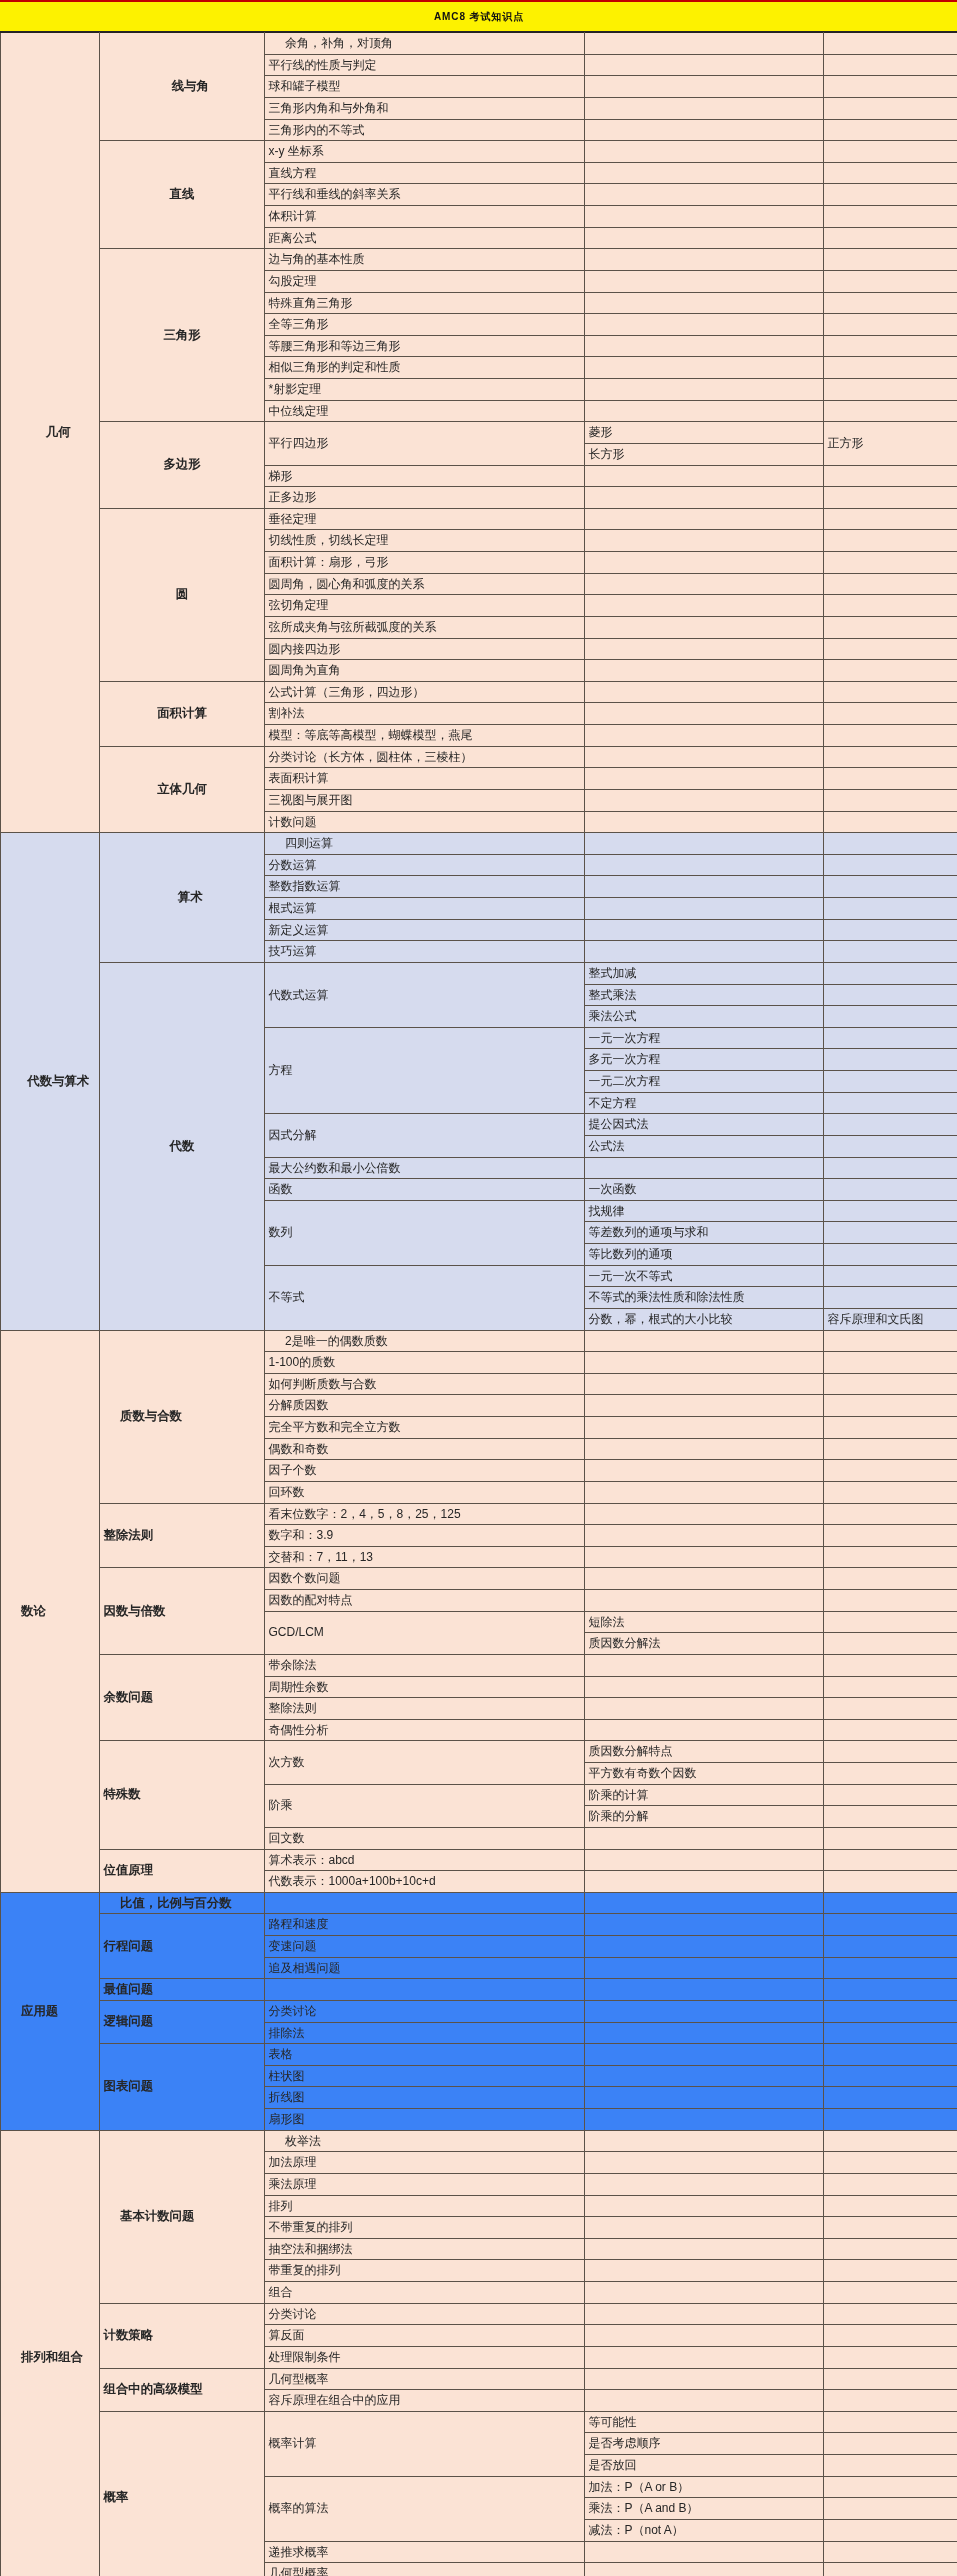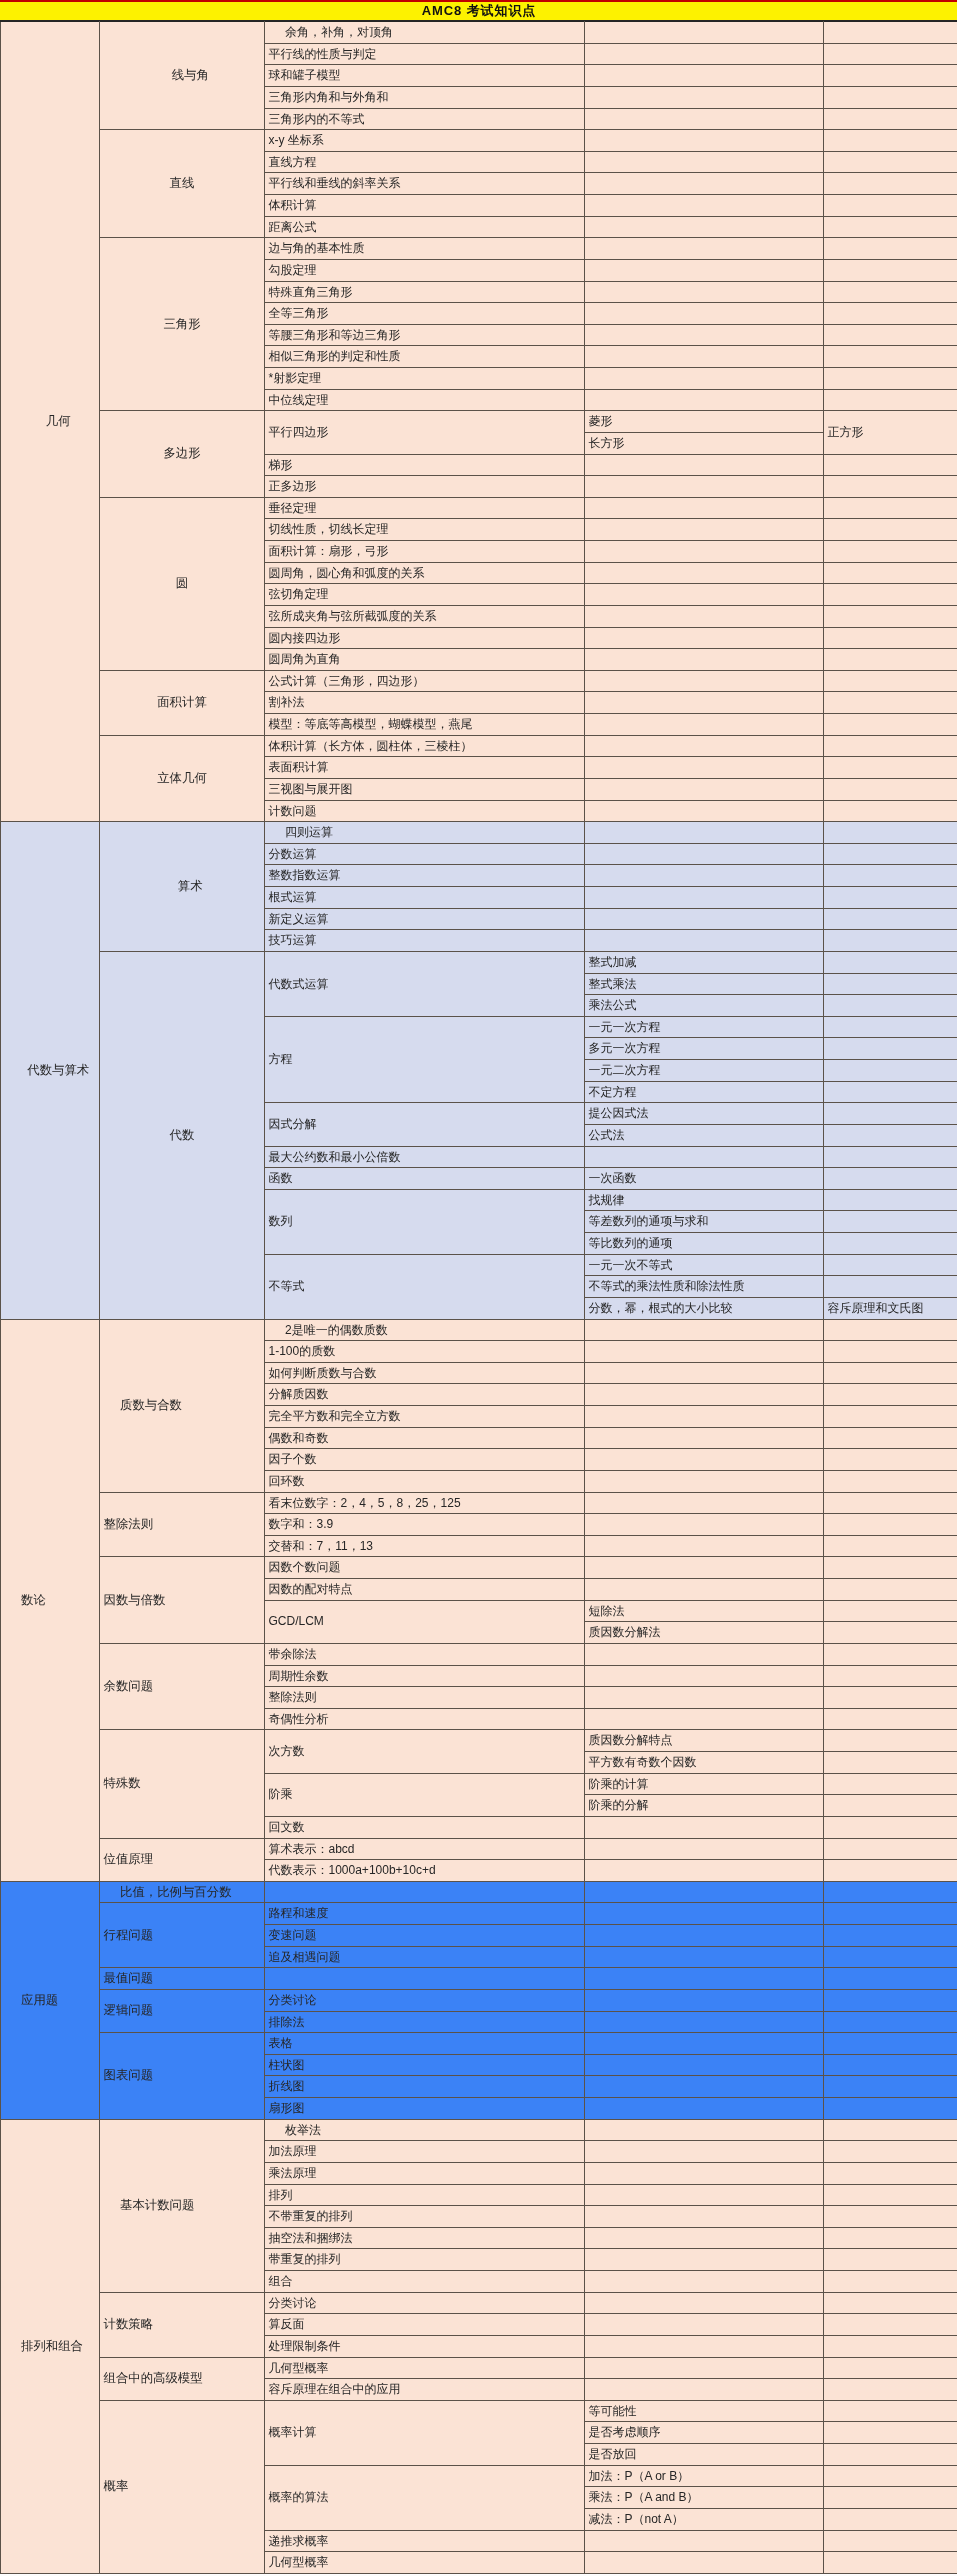--- a/index.html
+++ b/index.html
@@ -1,30 +1,30 @@
 <!DOCTYPE html>
 <html style="font-size:14px"><head>
 <meta charset="utf-8">
 <style>
   html,body{margin:0;padding:0;background:#fff;}
   body{width:958px;font-family:"Liberation Sans","DejaVu Sans",sans-serif;}
   .title-bar{
-    box-sizing:border-box;height:21px;background:#fdf200;
+    box-sizing:border-box;height:32px;background:#fdf200;
     border-top:2.7px solid #c00000;border-bottom:1.8px solid #262626;
     display:flex;align-items:center;justify-content:center;
-    font-weight:bold;font-size:13px;color:#111;letter-spacing:0.9px;
+    font-weight:bold;font-size:10px;color:#111;letter-spacing:0.9px;
   }
   table{border-collapse:collapse;width:958px;height:2553px;table-layout:fixed;}
   tr{height:21.6px;}
   td{
     border:0.9px solid #5b5249;font-size:12px;color:#262626;
     padding:0 3.5px;overflow:hidden;white-space:nowrap;
     line-height:1.05;vertical-align:middle;text-align:left;
   }
-  .cat,.grp{font-size:12.4px;}
+  .cat,.grp{font-size:12.4px;font-weight:bold;}
   .ctr{text-align:center;}
   .sec-top{border-top:1.8px solid #242424;padding-left:20px;}
   .peach{background:#fbe3d5;}
   .periwinkle{background:#d6dbee;}
   .lightblue{background:#3b82f6;}
 </style>
 </head>
 <body>
 
 <div class="title-bar">AMC8 考试知识点</div>
@@ -203,21 +203,21 @@
         <td rowspan="1" class="c4 peach"></td>
         <td rowspan="1" class="c5 peach"></td>
       </tr>
       <tr>
         <td rowspan="1" class="c3 peach">模型：等底等高模型，蝴蝶模型，燕尾</td>
         <td rowspan="1" class="c4 peach"></td>
         <td rowspan="1" class="c5 peach"></td>
       </tr>
       <tr>
         <td rowspan="4" class="grp peach ctr">立体几何</td>
-        <td rowspan="1" class="c3 peach">体积计算（长方体，圆柱体，三棱柱）</td>
+        <td rowspan="1" class="c3 peach">分类讨论（长方体，圆柱体，三棱柱）</td>
         <td rowspan="1" class="c4 peach"></td>
         <td rowspan="1" class="c5 peach"></td>
       </tr>
       <tr>
         <td rowspan="1" class="c3 peach">表面积计算</td>
         <td rowspan="1" class="c4 peach"></td>
         <td rowspan="1" class="c5 peach"></td>
       </tr>
       <tr>
         <td rowspan="1" class="c3 peach">三视图与展开图</td>

